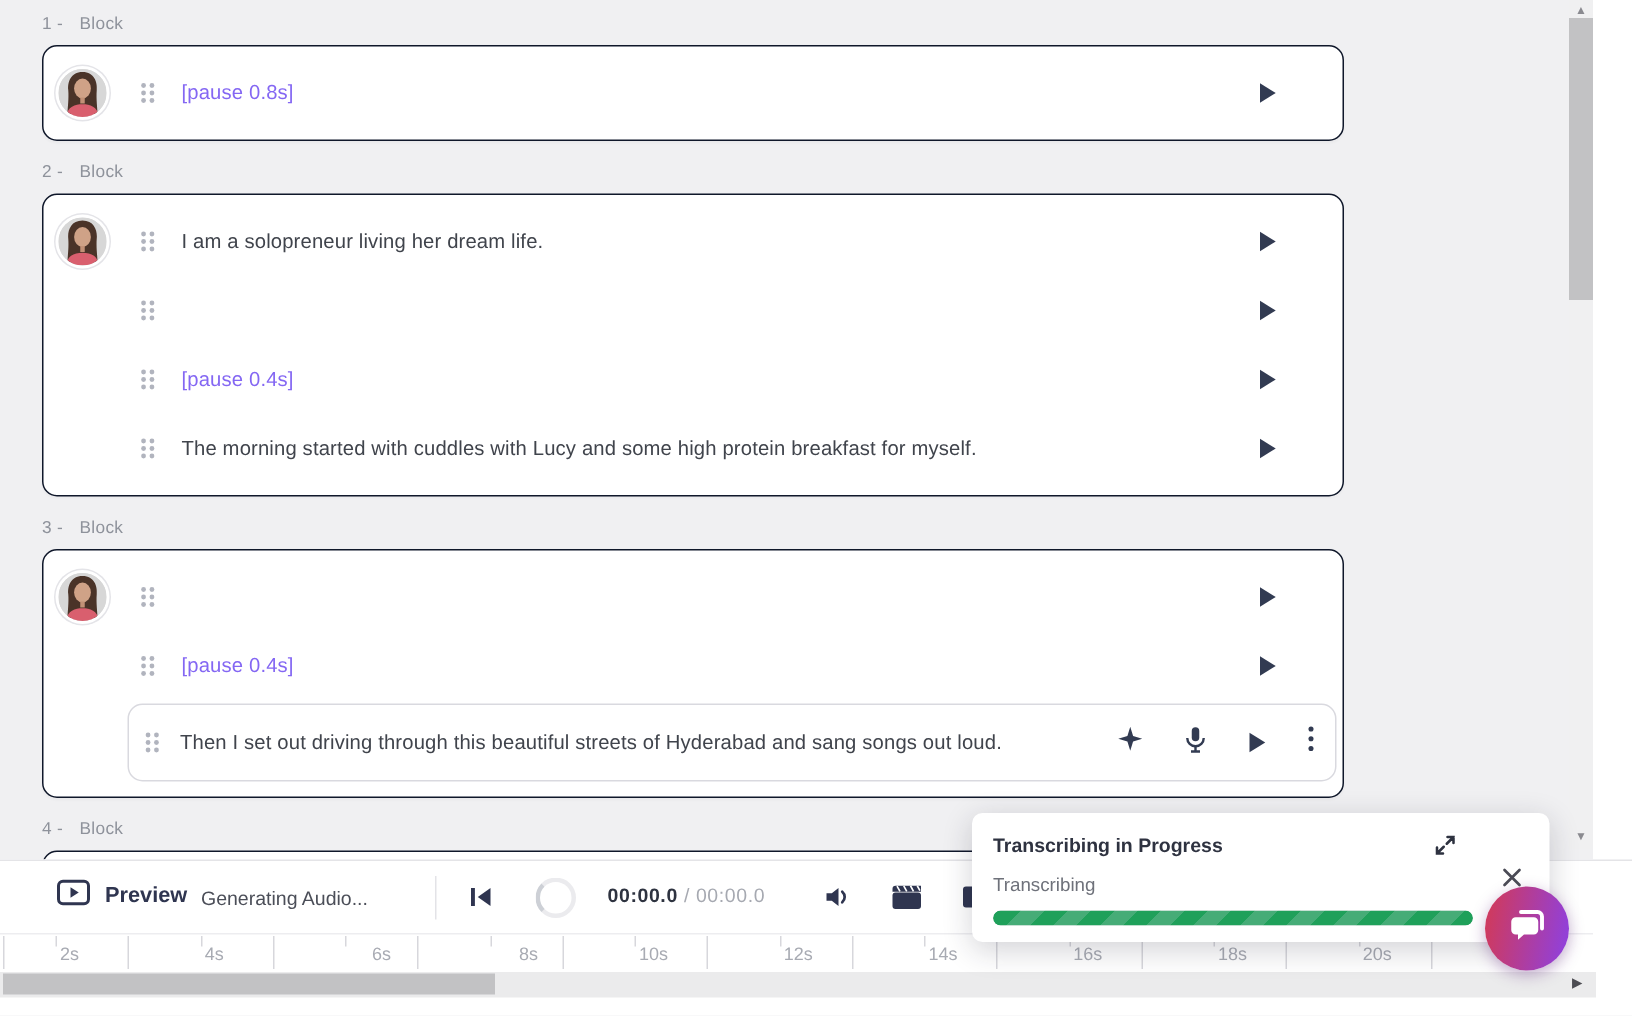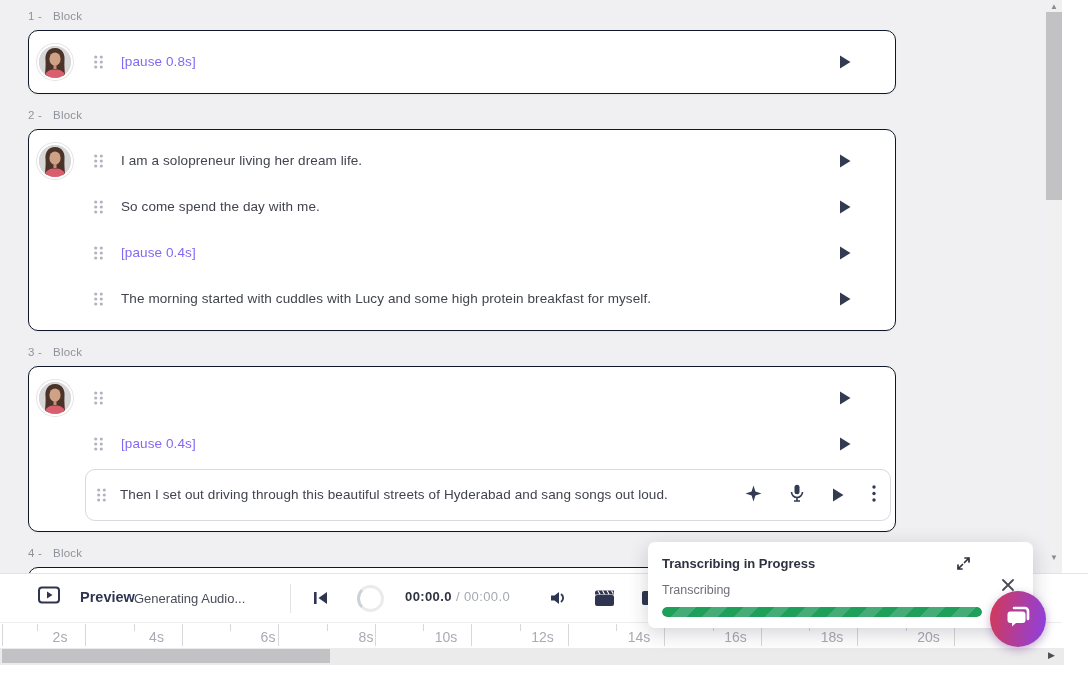--- a/index.html
+++ b/index.html
@@ -38,38 +38,38 @@
   .active-box .handle-col { width:24px; flex:0 0 24px; }
   .active-box .row-text { max-width:552px; }
   .active-icons { margin-left:auto; display:flex; align-items:center; gap:28px; }
   
   .vscroll { position:absolute; left:1046px; top:0; width:16px; height:566px; background:#f0f0f1; }
   .vthumb { position:absolute; left:0; top:12px; width:16px; height:188px; background:#c2c2c4; }
   .varrow { position:absolute; left:0; width:16px; text-align:center; font-size:8px; color:#8a8a90; line-height:12px; }
   
   .toolbar { position:absolute; left:0; top:573px; width:1088px; height:49px;
              background:#fff; border-top:1px solid #e4e4e7; }
-  .preview-btn { position:absolute; left:38px; top:12px; display:flex; align-items:center; gap:20px;
+  .preview-btn { position:absolute; left:38px; top:12px; display:flex; align-items:center; gap:10px;
                  color:#2f3550; font-size:14.5px; font-weight:700; cursor:pointer; }
   .gen-audio { position:absolute; left:134px; top:17px; font-size:13px; color:#4b4e58; }
   .tb-divider { position:absolute; left:290px; top:10px; width:1px; height:29px; background:#e3e3e7; }
   .tb-icon { position:absolute; cursor:pointer; }
   .spinner { position:absolute; left:357px; top:11px; width:27px; height:27px; border-radius:50%;
              border:3px solid #ebebee; border-left-color:#cdd0d6; animation:spin 1.1s linear infinite; }
   @keyframes spin { to { transform:rotate(360deg); } }
   .time { position:absolute; left:405px; top:15px; font-size:13px; letter-spacing:.4px; }
   .time .cur { color:#2e3340; font-weight:700; }
   .time .sep, .time .tot { color:#a6a9b1; font-weight:400; }
   
   .ruler { position:absolute; left:0; top:622px; width:1062px; height:24px;
            background:#fff; border-top:1px solid #ededf0; cursor:pointer; }
   .tick { position:absolute; top:1px; width:1px; background:#d7d7dc; }
   .tick.major { height:22px; } .tick.minor { height:7px; }
-  .tick-label { position:absolute; top:6px; width:40px; text-align:center;
-                font-size:14px; color:#a8abb3; }
+  .tick-label { position:absolute; top:6px; width:40px; text-align:left;
+                font-size:12px; color:#a8abb3; }
   
   .hscroll { position:absolute; left:0; top:648px; width:1064px; height:17px; background:#ebebec; }
   .hthumb { position:absolute; left:2px; top:1px; width:328px; height:14px; background:#c2c2c4; }
   .harrow { position:absolute; left:1048px; top:2px; font-size:9px; color:#4c4c52; }
   
   .popup { position:absolute; left:648px; top:542px; width:385px; height:86px; background:#fff;
            border-radius:7px; box-shadow:0 5px 20px rgba(30,30,50,.20); z-index:5; }
   .popup-title { position:absolute; left:14px; top:14px; font-size:13px; font-weight:700; color:#2e3240; }
   .popup-expand { position:absolute; right:62px; top:14px; cursor:pointer; }
   .popup-status { position:absolute; left:14px; top:41px; font-size:12.5px; color:#6e717a; }
@@ -157,21 +157,20 @@
         <div class="row">
           <div class="avatar-col"></div>
           <div class="handle-col"><span class="handle"><svg width="11" height="16" viewBox="0 0 11 16">
                 <circle cx="2.7" cy="3" r="1.6" fill="#b1b4be"></circle>
                 <circle cx="8.3" cy="3" r="1.6" fill="#b1b4be"></circle>
                 <circle cx="2.7" cy="8" r="1.6" fill="#b1b4be"></circle>
                 <circle cx="8.3" cy="8" r="1.6" fill="#b1b4be"></circle>
                 <circle cx="2.7" cy="13" r="1.6" fill="#b1b4be"></circle>
                 <circle cx="8.3" cy="13" r="1.6" fill="#b1b4be"></circle>
               </svg></span></div>
-          <div class="row-text">So come spend the day with me.</div>
           <div class="play-col">
             <span class="play">
               <svg width="12" height="14" viewBox="0 0 12 14">
                 <path d="M1 0.5 L11.5 7 L1 13.5 Z" fill="#323b52"></path>
               </svg>
             </span>
           </div>
         </div>
         <div class="row">
           <div class="avatar-col"></div>

